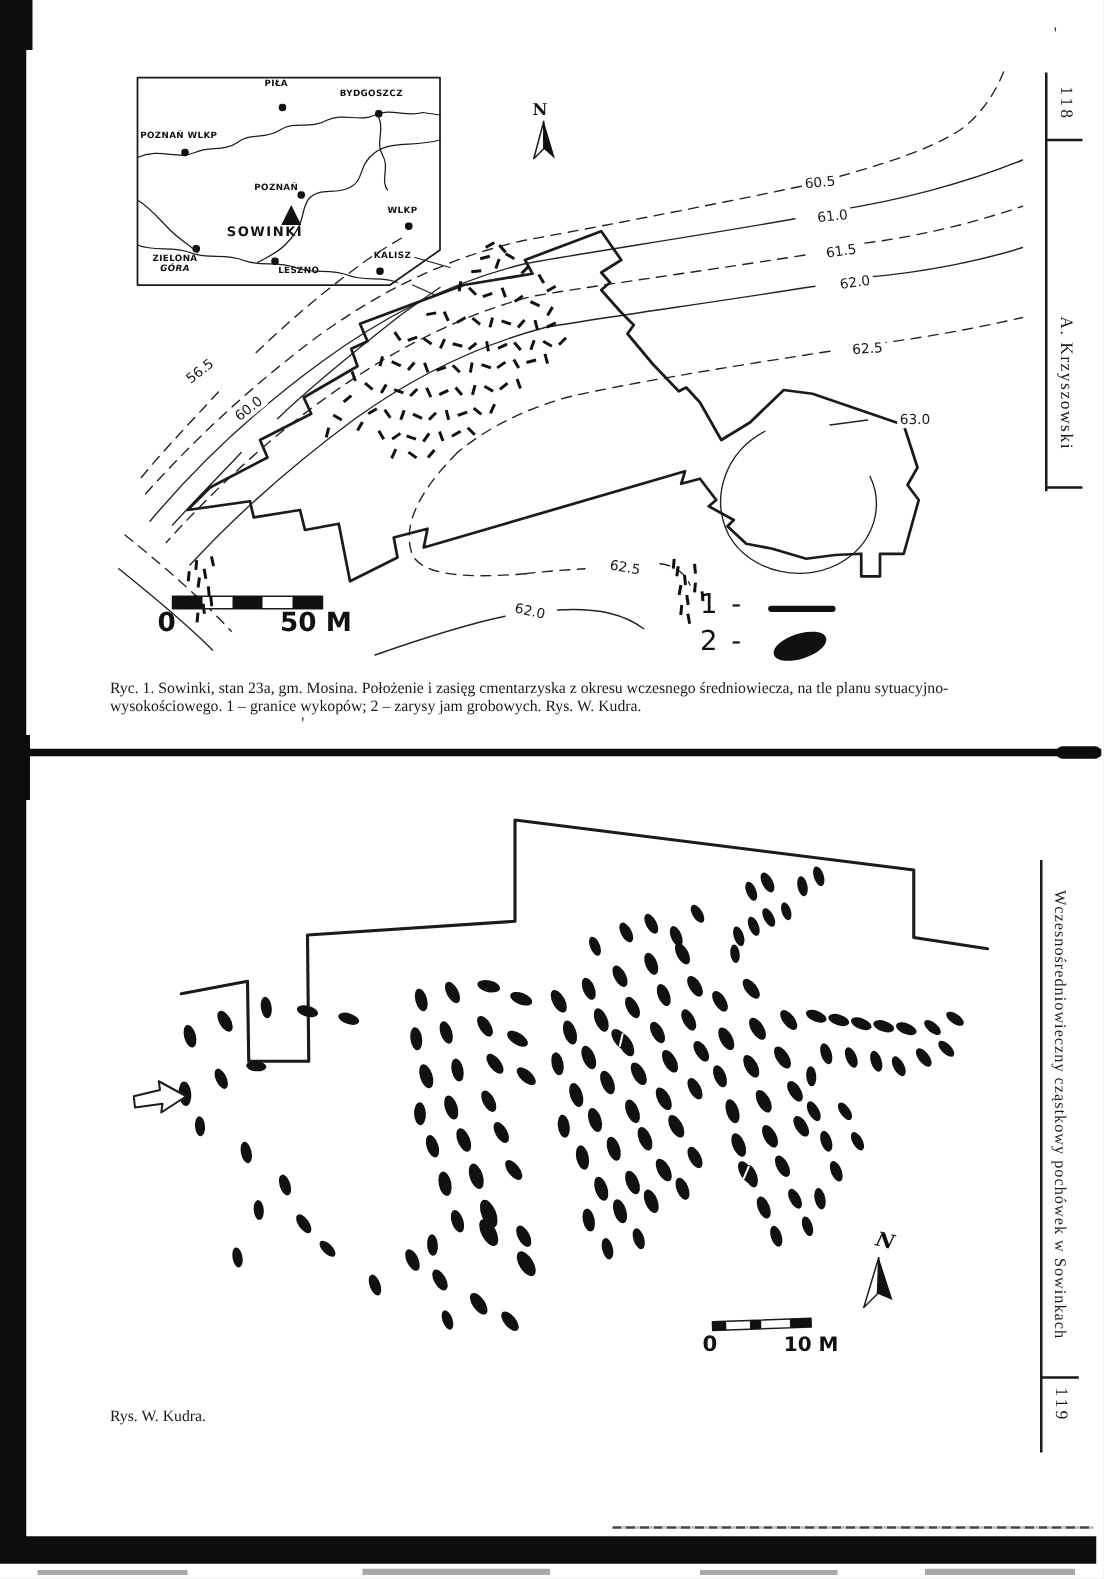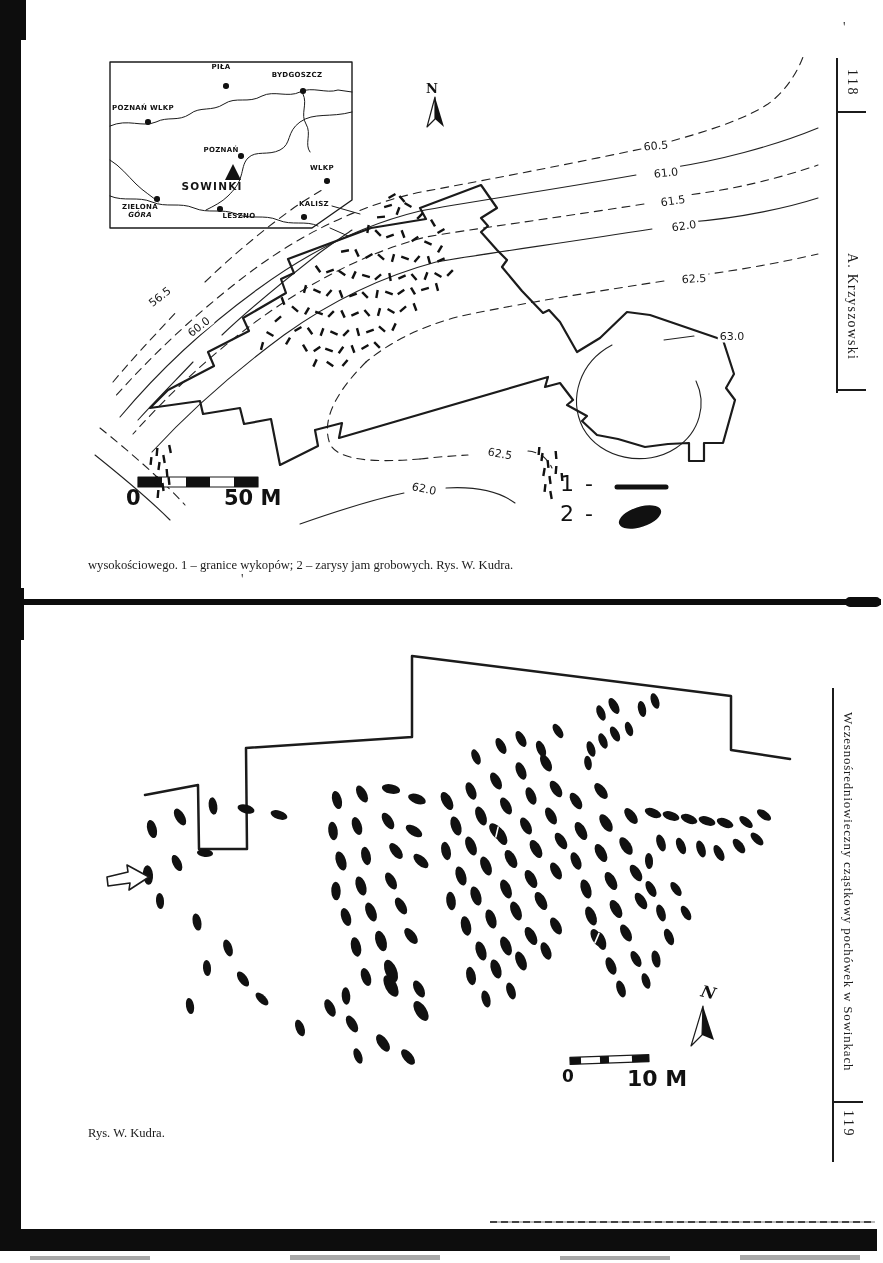--- a/index.html
+++ b/index.html
@@ -387,25 +387,26 @@
   <div class="rule" style="left:833px;top:1101px;width:30px;height:1.5px;"></div>
   <div class="t vtext" style="left:856px;top:712px;font-size:13px;letter-spacing:0.8px;">Wczesnośredniowieczny cząstkowy pochówek w Sowinkach</div>
   <div class="t vtext" style="left:856px;top:1110px;letter-spacing:2.5px;">119</div>
 
   <div class="t north-n" style="left:426px;top:81px;font-size:13px;">N</div>
   <div class="t site-label" style="left:212px;top:180px;">SOWINKI</div>
   <div class="t scale-num" style="left:126px;top:486px;font-size:21px;">0</div>
   <div class="t scale-num" style="left:224px;top:486px;font-size:21px;">50 M</div>
   <div class="t legend-num" style="left:560px;top:471px;">1 -</div>
   <div class="t legend-num" style="left:560px;top:501px;">2 -</div>
+  <div class="t caption" style="left:88px;top:543px;">Ryc. 1. Sowinki, stan 23a, gm. Mosina. Położenie i zasięg cmentarzyska z okresu wczesnego średniowiecza, na tle planu sytuacyjno-</div>
   <div class="t caption" style="left:88px;top:558px;">wysokościowego. 1 – granice wykopów; 2 – zarysy jam grobowych. Rys. W. Kudra.</div>
 
   <div class="t north-n" style="left:701px;top:983px;font-size:16px;font-style:italic;transform:rotate(14deg);">N</div>
   <div class="t scale-num" style="left:562px;top:1066px;font-size:17px;">0</div>
-  <div class="t scale-num" style="left:627px;top:1066px;font-size:22px;">10 M</div>
+  <div class="t scale-num" style="left:627px;top:1066px;font-size:16px;">10 M</div>
   <div class="t caption" style="left:88px;top:1126px;">Rys. W. Kudra.</div>
 
   <div class="speck" style="left:843px;top:20px;font-size:14px;">'</div>
   <div class="speck" style="left:241px;top:572px;font-size:14px;">'</div>
 
   <div id="labels-layer">
       <div class="contour-label" style="left: 656px; top: 146px; transform: translate(-50%, -50%) rotate(-5deg);">60.5</div>
       <div class="contour-label" style="left: 666px; top: 173px; transform: translate(-50%, -50%) rotate(-6deg);">61.0</div>
       <div class="contour-label" style="left: 673px; top: 201px; transform: translate(-50%, -50%) rotate(-8deg);">61.5</div>
       <div class="contour-label" style="left: 684px; top: 226px; transform: translate(-50%, -50%) rotate(-8deg);">62.0</div>

